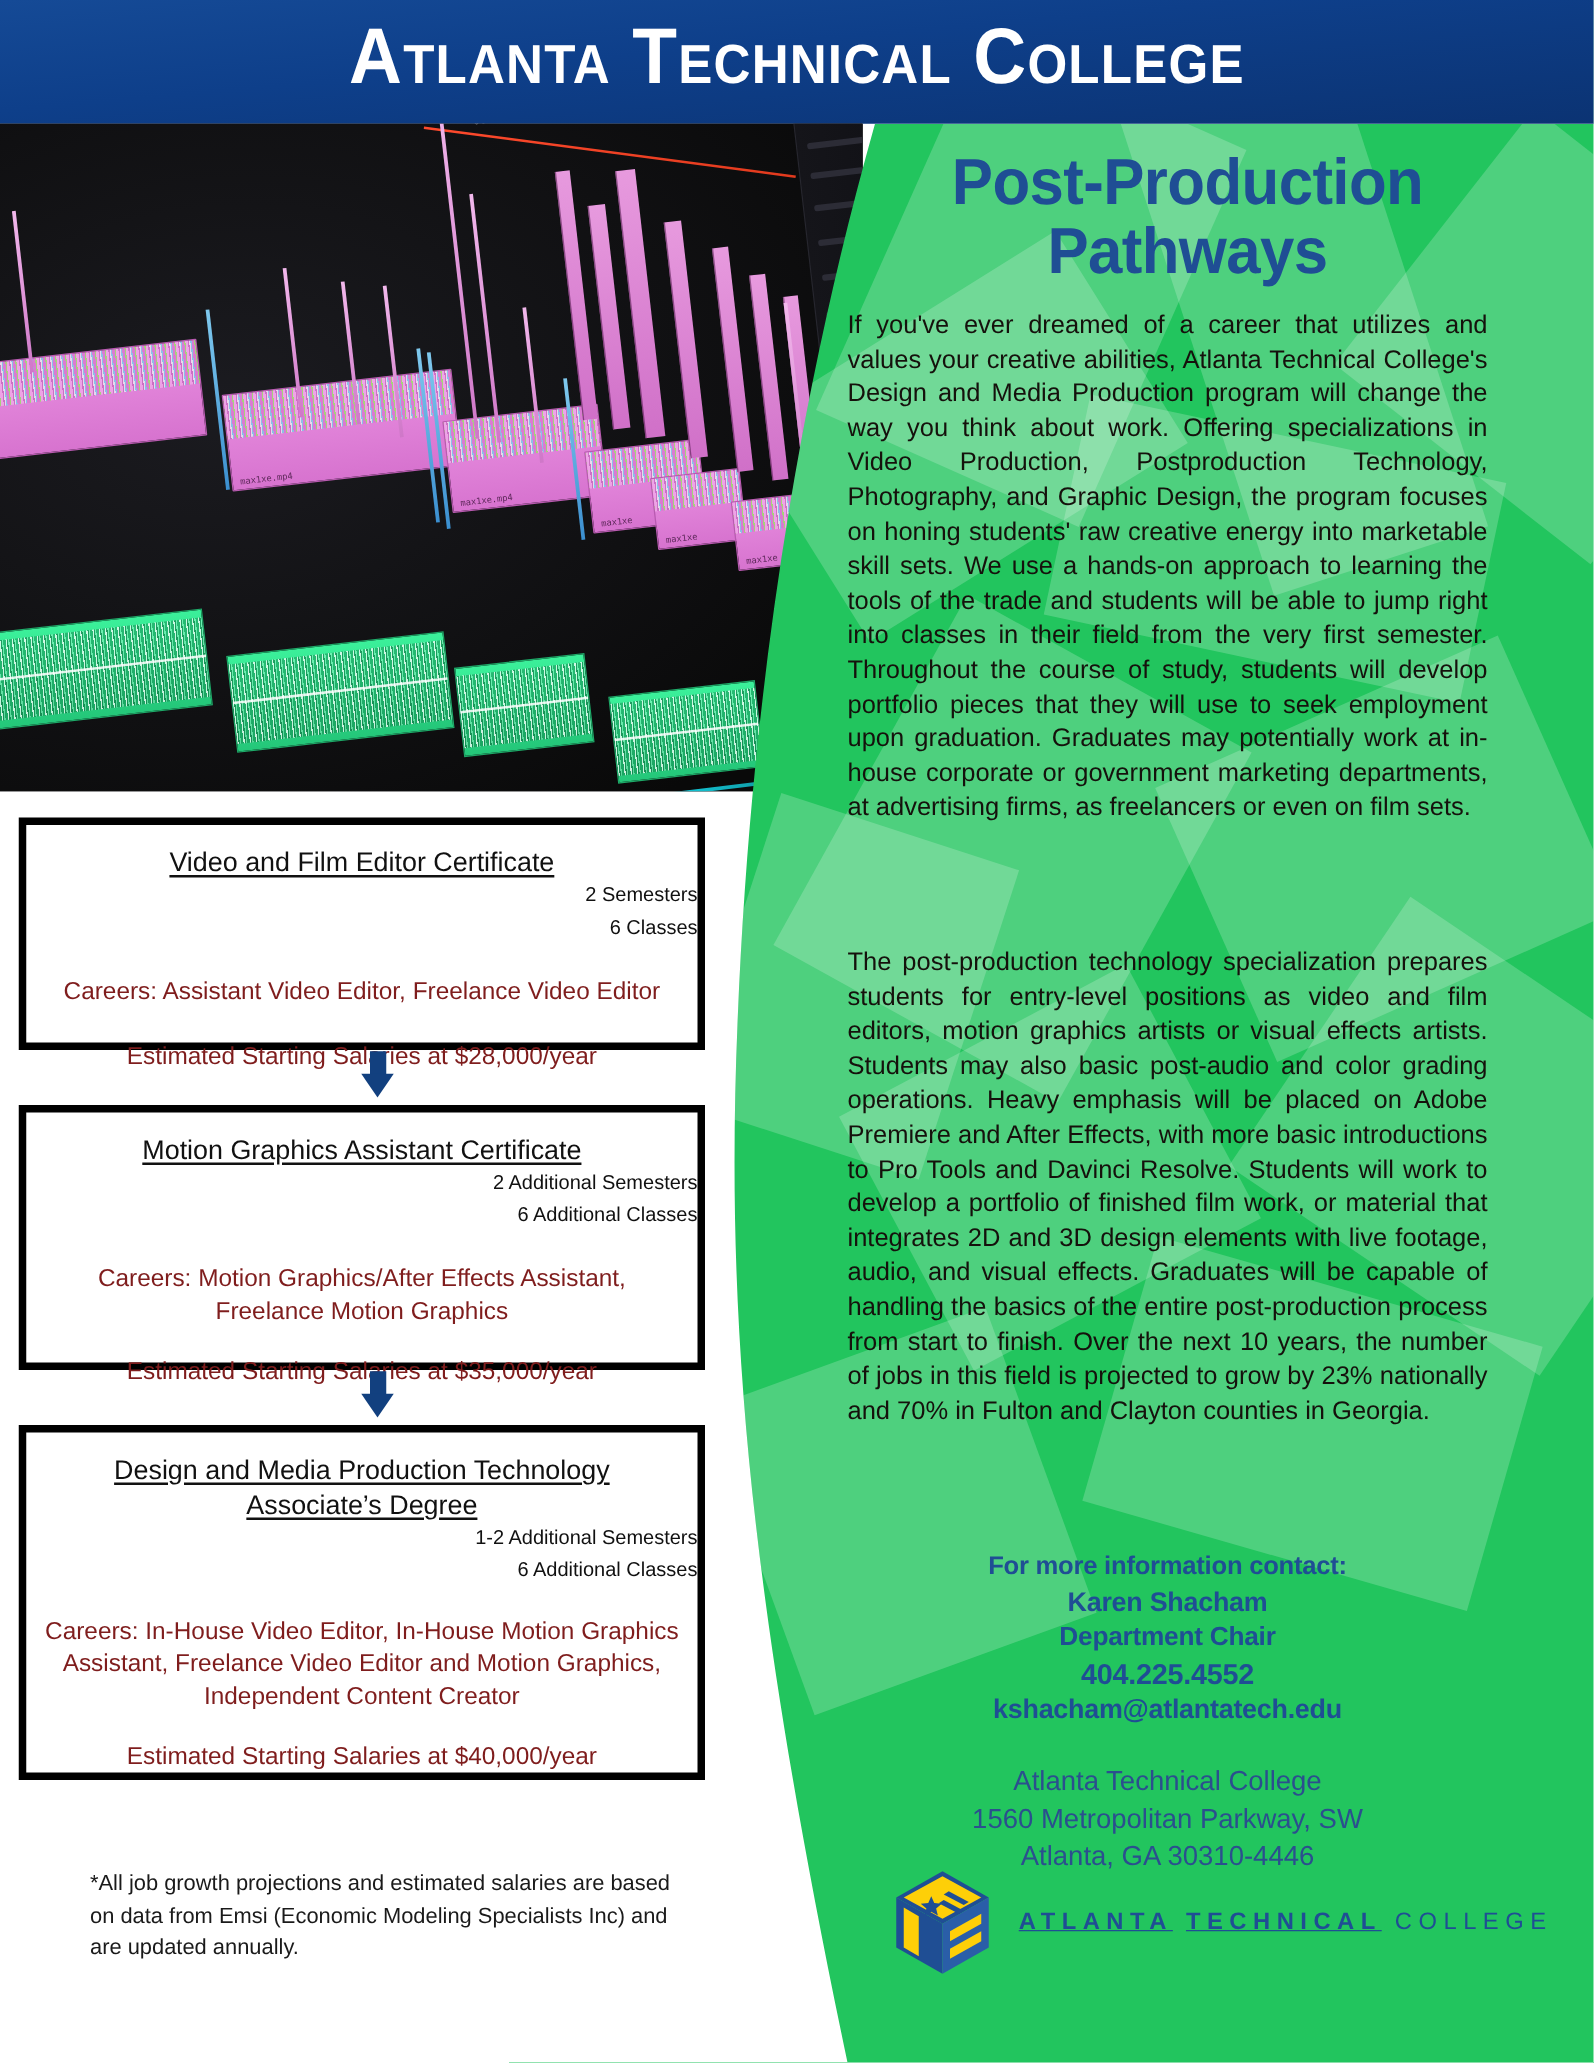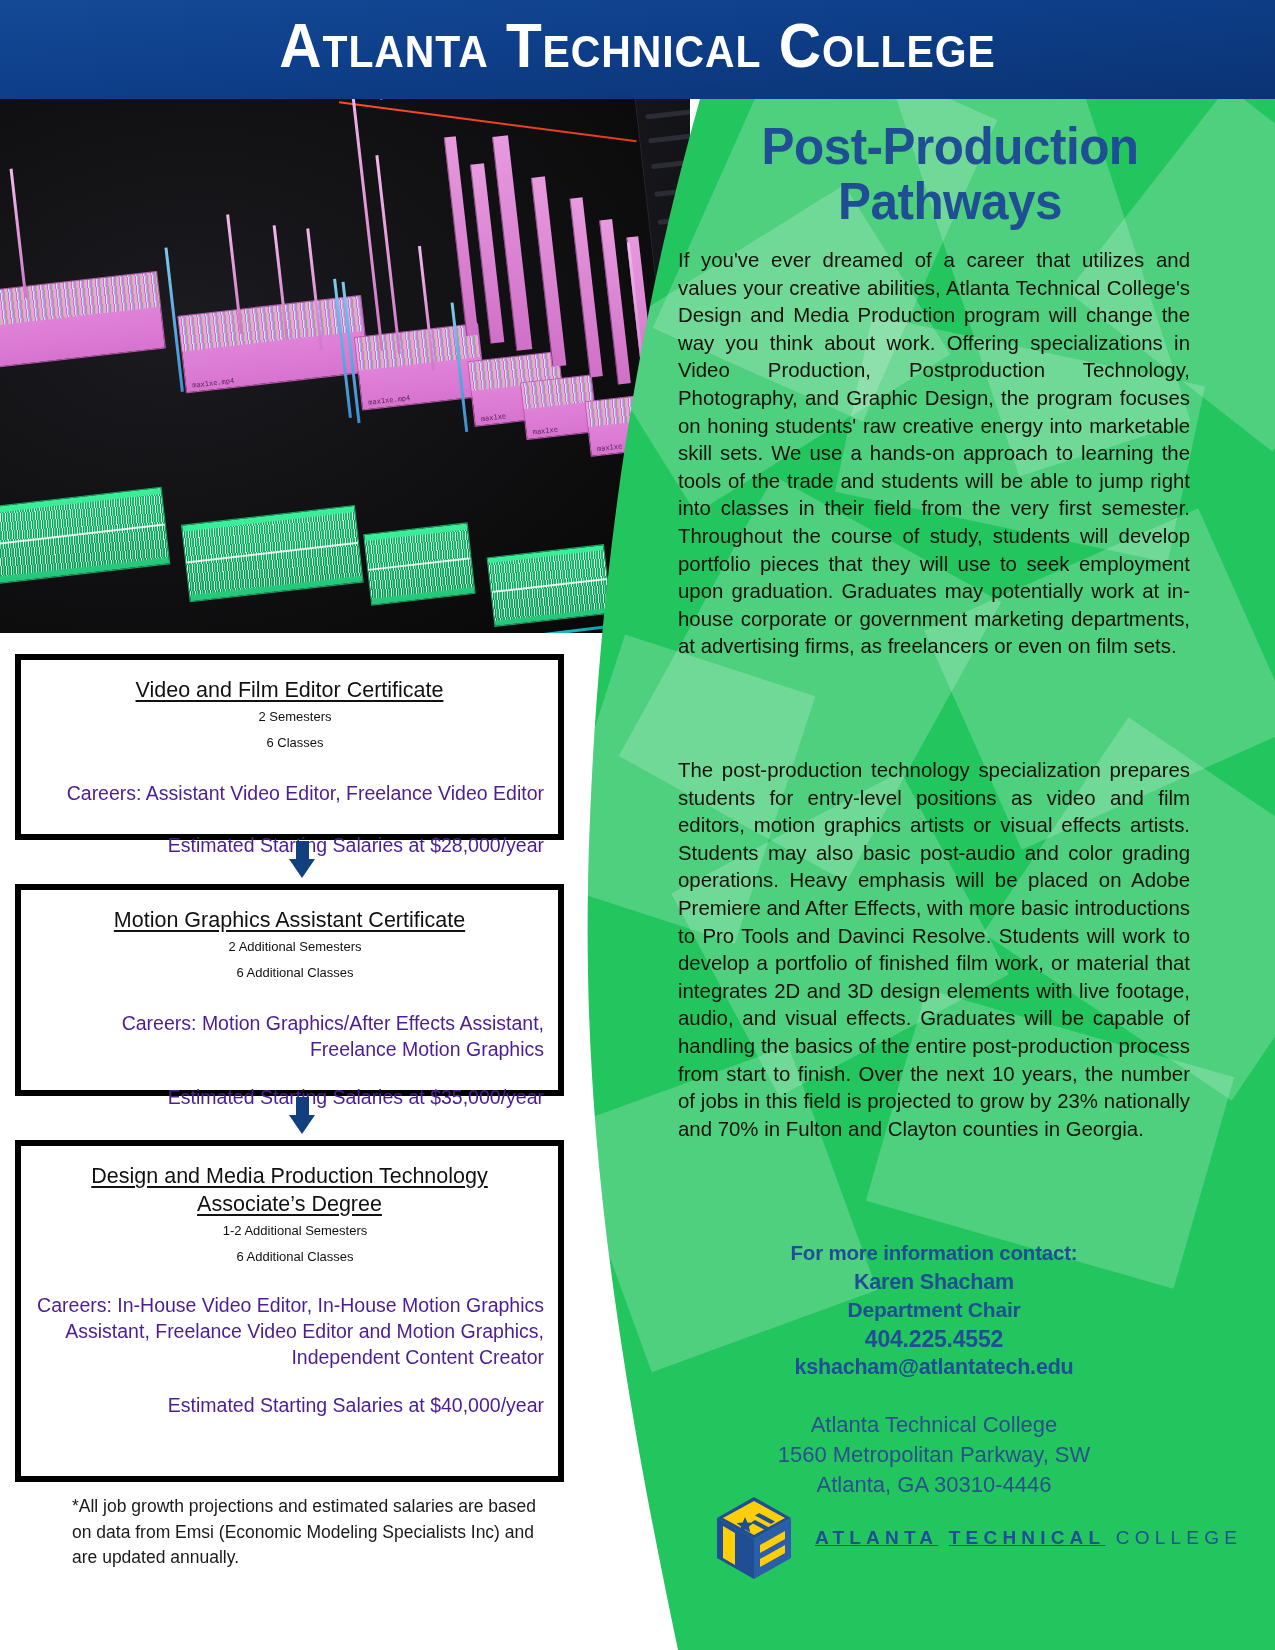--- a/index.html
+++ b/index.html
@@ -208,30 +208,30 @@
   }
   .pbox .ptitle {
     text-align: center;
     font-size: 21.5px;
     color: #111111;
     text-decoration: underline;
     text-underline-offset: 3px;
     line-height: 28px;
   }
   .pbox .pline {
-    text-align: center;
-    font-size: 13px;
+    text-align: right;
+    font-size: 16px;
     color: #111111;
     line-height: 26px;
     margin-left: 11px;
   }
   .pbox .pinfo {
-    text-align: right;
+    text-align: center;
     font-size: 19.5px;
-    color: #4c1d95;
+    color: #7f1d1d;
     line-height: 26px;
     padding: 0 14px;
   }
   .arrow {
     position: absolute;
     left: 289px;
     width: 26px;
   }
   .arrow .shaft {
     position: absolute; left: 7px; top: 0; width: 13px; height: 20px;
@@ -437,21 +437,21 @@
   <div class="pline">6 Additional Classes</div>
   <div class="pinfo" style="margin-top:24px;">Careers: Motion Graphics/After Effects Assistant, Freelance Motion Graphics</div>
   <div class="pinfo" style="margin-top:22px;">Estimated Starting Salaries at $35,000/year</div>
 </div>
 
 <div class="arrow" style="top:1097px; height:40px;">
   <div class="shaft"></div>
   <div class="head"></div>
 </div>
 
-<div class="pbox" style="top:1140px; height:342px; padding:16px 0 14px;">
+<div class="pbox" style="top:1140px; height:284px; padding:16px 0 14px;">
   <div class="ptitle">Design and Media Production Technology </div>
   <div class="ptitle">Associate’s Degree</div>
   <div class="pline">1-2 Additional Semesters</div>
   <div class="pline">6 Additional Classes</div>
   <div class="pinfo" style="margin-top:22px;">Careers: In-House Video Editor, In-House Motion Graphics Assistant, Freelance Video Editor and Motion Graphics, Independent Content Creator</div>
   <div class="pinfo" style="margin-top:22px;">Estimated Starting Salaries at $40,000/year</div>
 </div>
 
 <div class="footnote">*All job growth projections and estimated salaries are based on data from Emsi (Economic Modeling Specialists Inc) and are updated annually.</div>
 

